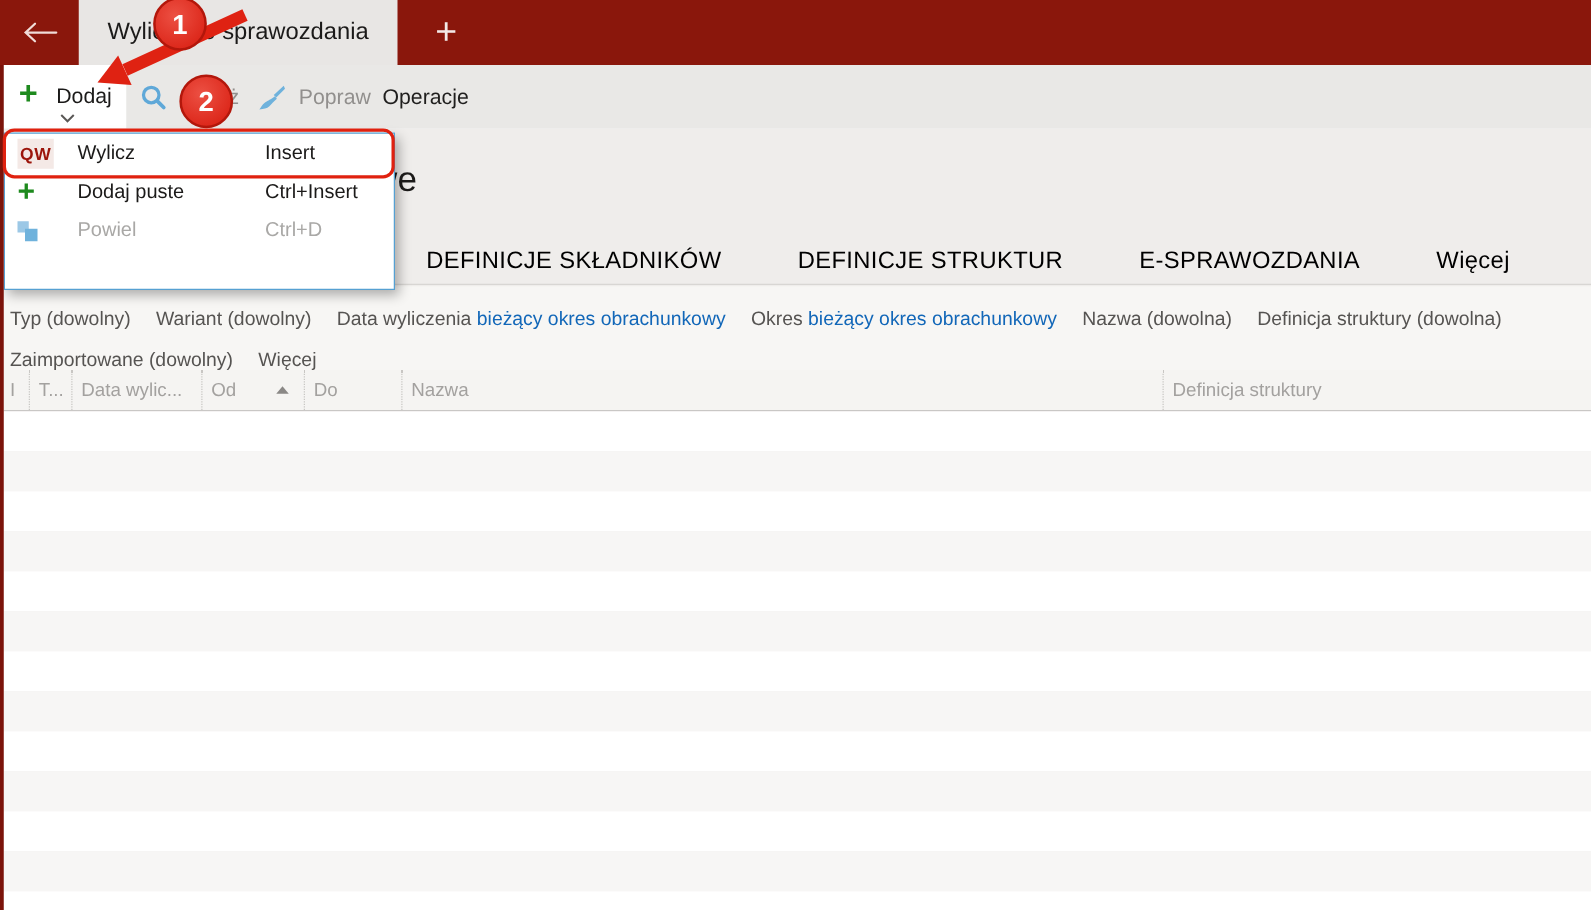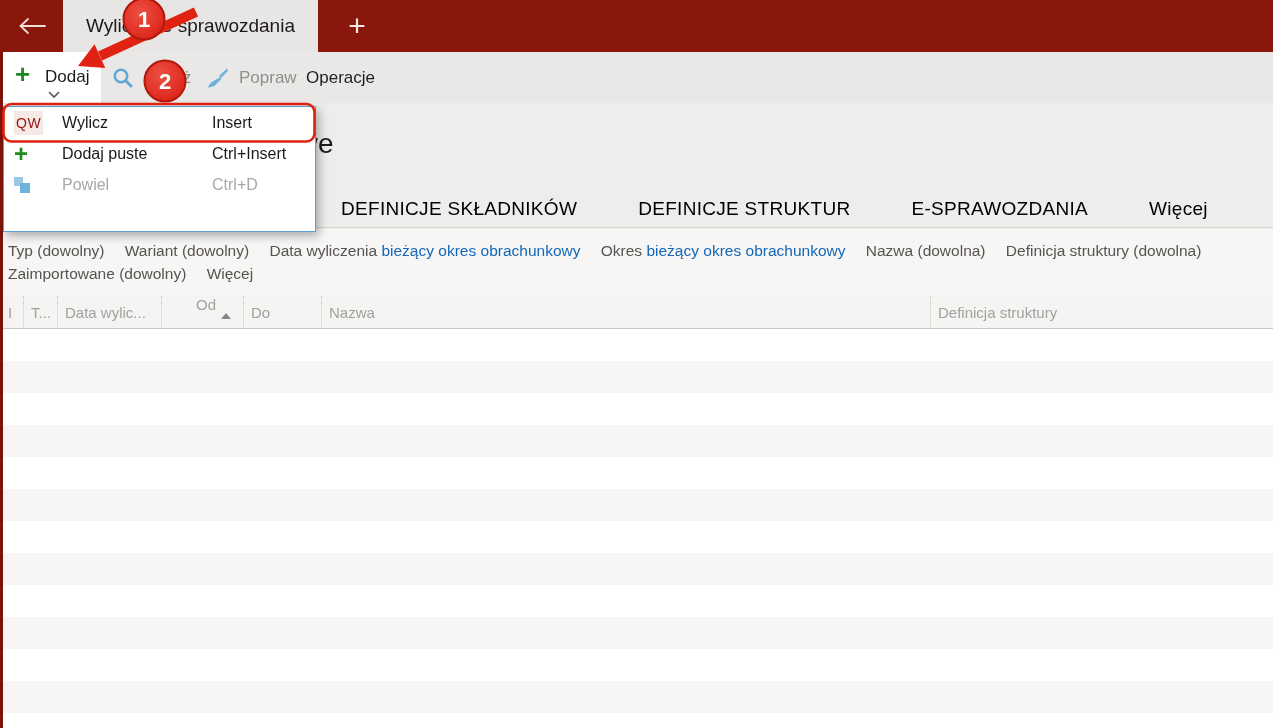--- a/index.html
+++ b/index.html
@@ -38,47 +38,47 @@
 
   
   .content { position:absolute; left:3px; top:103px; width:1270px; height:625px; background:#efedeb; }
   .page-title { position:absolute; left:15px; top:25px; font-size:28px; color:#1c1b1a; letter-spacing:0.2px; }
   .tabstrip { position:absolute; left:0; top:88px; width:1270px; height:37px;
     display:flex; align-items:center; gap:40px; padding-left:317px;
     border-bottom:1px solid #d8d6d3; }
   .tabstrip .tab { font-size:19px; color:#000000; letter-spacing:0.3px; white-space:nowrap; cursor:pointer;margin-left:21px; }
 
   .filterbar { position:absolute; left:0; top:126px; width:1270px; height:67px;
-    background:#f7f6f4; padding:10px 10px 0 5px; font-size:15.5px; line-height:23px; }
+    background:#f7f6f4; padding:10px 10px 0 5px; font-size:15.5px; line-height:33px; }
   .f-item { display:inline-block; margin-right:16px; white-space:nowrap; cursor:pointer; }
   .f-label { color:#57565400; color:#565452; }
   .f-value { color:#1267b8; }
   .f-value:empty { display:none; }
 
   .gridheader { position:absolute; left:0; top:193px; width:1270px; height:33px;
     background:#f5f4f2; border-bottom:1px solid #c9c7c5; display:flex; font-size:15px; color:#a3a19f; }
   .col { display:flex; align-items:center; padding-left:7px; height:32px; cursor:pointer; white-space:nowrap; overflow:hidden; }
   .col + .col { border-left:1px dotted #c8c6c3; }
-  .c1{width:20px; padding-left:5px;} .c2{width:34px;} .c3{width:104px;} .c4{width:82px;flex-direction:column;} .c5{width:78px;} .c6{width:609px;} .c7{flex:1;align-items:center;}
+  .c1{width:20px; padding-left:5px;} .c2{width:34px;} .c3{width:104px;} .c4{width:82px;} .c5{width:78px;} .c6{width:609px;} .c7{flex:1;align-items:center;}
   .sort-asc { width:0; height:0; margin-left:auto; margin-right:12px;
     border-left:5px solid transparent; border-right:5px solid transparent; border-bottom:6px solid #8a8886; }
 
   .gridbody { position:absolute; left:0; top:226px; width:1270px; height:399px; overflow:hidden; }
   .grid-row { height:32px; background:#ffffff; }
   .grid-row.alt { background:#f7f6f5; }
 
   
   .menu { position:absolute; left:3px; top:106px; width:313px; height:126px; z-index:50;
     background:#ffffff; border:1px solid #56a0d2; box-shadow:3px 4px 9px rgba(0,0,0,0.30); }
   .mi { display:flex; align-items:center; height:31px; cursor:pointer; }
   .mi-icon { width:30px; margin-left:10px; display:flex; align-items:center; justify-content:flex-start; }
   .mi-label { width:150px; font-size:16px; color:#1b1a19; margin-left:18px; }
   .mi-short { font-size:16px; color:#1b1a19; }
   .mi.disabled .mi-label, .mi.disabled .mi-short { color:#a9a8a6; }
-  .qw-badge { font-size:14px; font-weight:normal; color:#9c150b; background:#f4e9e6; padding:4px 2px; letter-spacing:0.5px; }
+  .qw-badge { font-size:14px; font-weight:bold; color:#9c150b; background:#f4e9e6; padding:4px 2px; letter-spacing:0.5px; }
   .mi .plus { font-size:24px; font-weight:bold; color:#1e8a1e; line-height:1; }
   .copy-ic { position:relative; width:16px; height:16px; }
   .copy-ic .sq1 { position:absolute; left:0; top:0; width:9px; height:9px; background:#9cc8e6; }
   .copy-ic .sq2 { position:absolute; left:6px; top:6px; width:10px; height:10px; background:#6fb2dc; }
 
   
   .overlay { position:absolute; left:0; top:0; width:1273px; height:728px; z-index:100; pointer-events:none; }
 </style>
 </head>
 <body>

